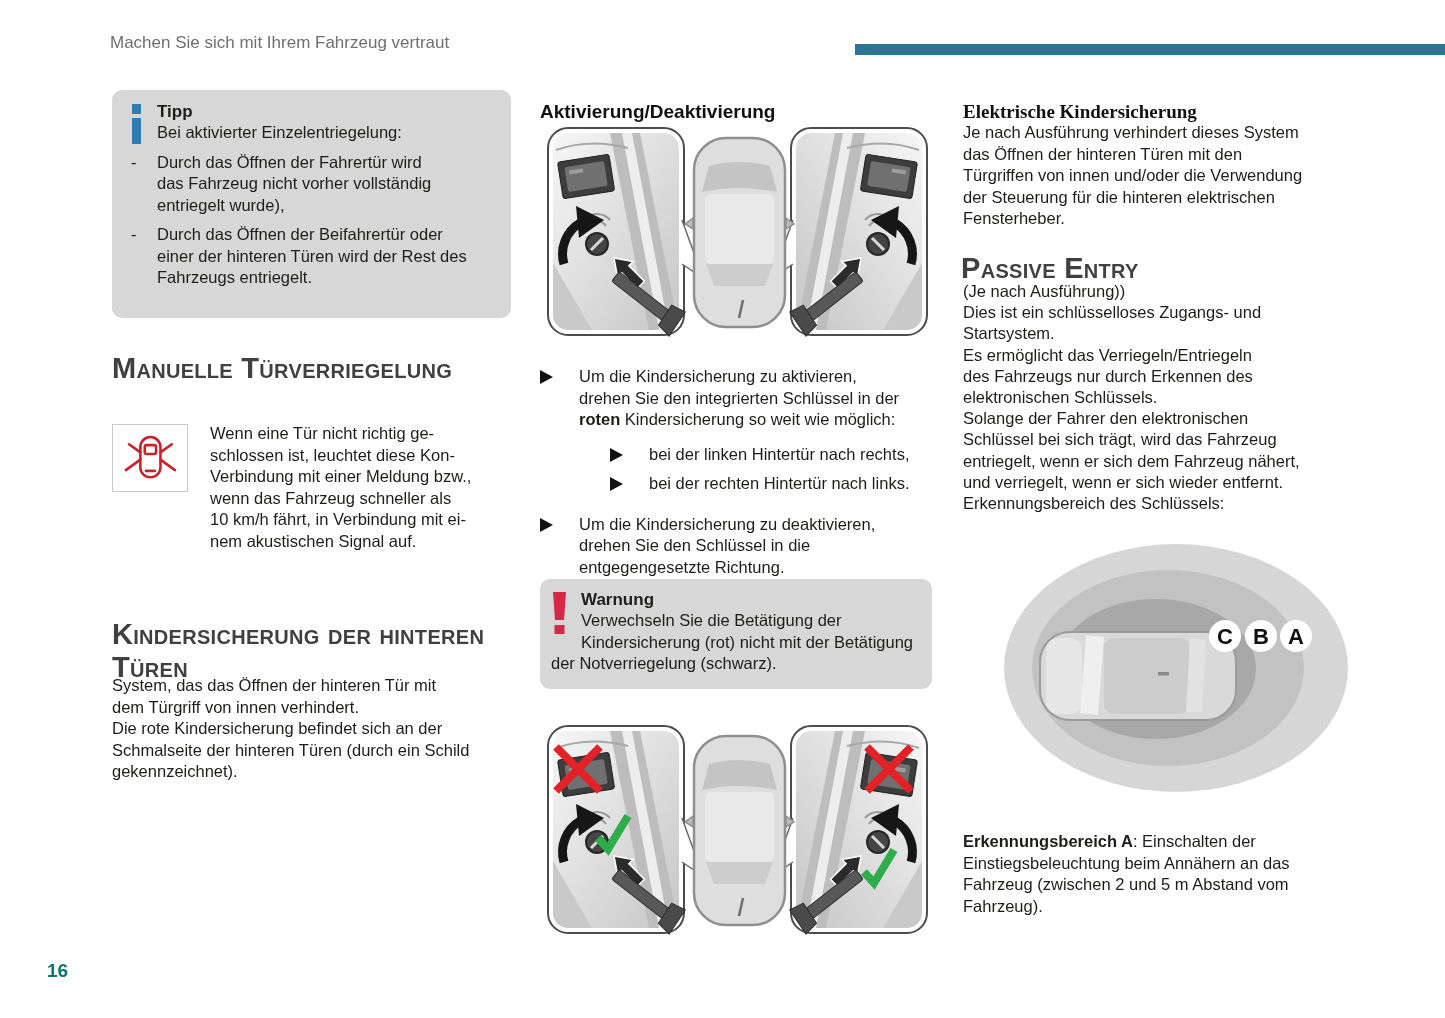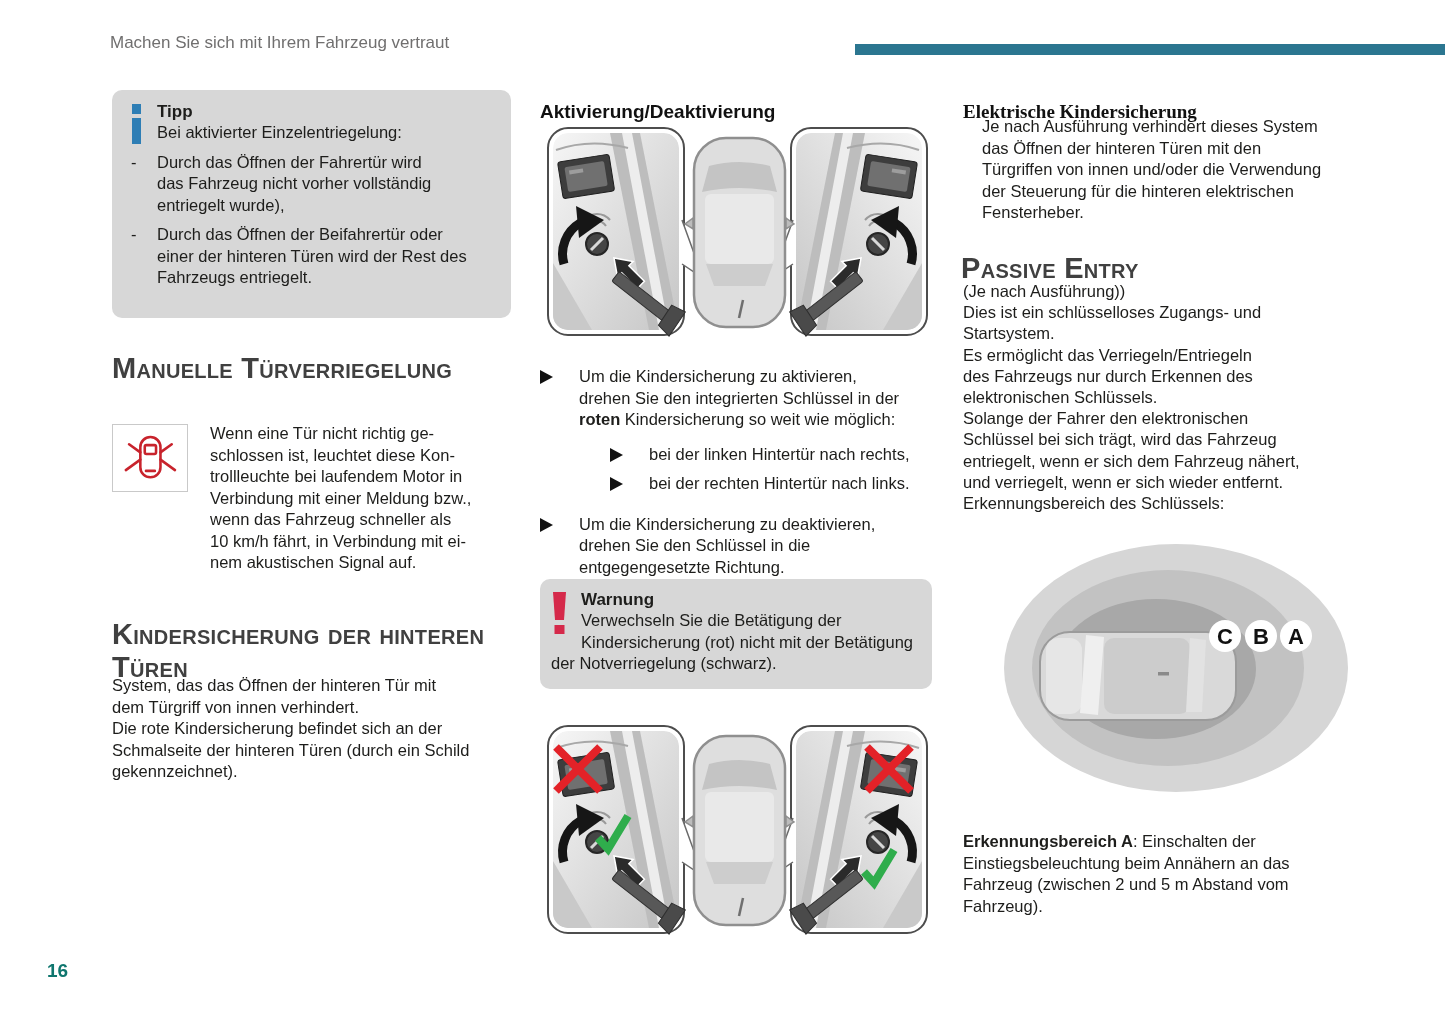--- a/index.html
+++ b/index.html
@@ -40,21 +40,21 @@
   .bullets { left:540px; top:366px; width:400px; }
   .brow { display:flex; }
   .tri { width:0; height:0; border-top:7px solid transparent; border-bottom:7px solid transparent;
          border-left:13px solid #111; margin-top:4px; flex:0 0 13px; }
   .btext { margin-left:13px; }
   .subrows { margin-left:31px; margin-top:13px; }
   .subrows .brow { margin-bottom:8px; }
   .b2 { margin-top:11px; }
 
   .h-electric { left:963px; top:82px; width:400px;font-family:Liberation Serif, serif; }
-  .electric-body { left:963px; top:116px; width:395px;margin-left:19px; }
+  .electric-body { left:963px; top:122px; width:395px; }
   .h-passive { left:961px; top:228px; width:400px; }
   .passive-body { left:963px; top:281px; width:398px; }
   .passive-body .ln { line-height:21.2px; }
   .zones-fig { left:1000px; top:540px; }
   .zonea-body { left:963px; top:831px; width:400px; }
 
   svg text { font-family:"Liberation Sans","DejaVu Sans",sans-serif; }
   .zlabel { font-size:22px; font-weight:bold; fill:#111; }
   .xmark { stroke:#e32228; stroke-width:8; }
   .check { stroke:#2fad4c; stroke-width:8; fill:none; }
@@ -151,21 +151,20 @@
         <line x1="24" y1="24" x2="10" y2="14"></line>
         <line x1="24" y1="33" x2="6" y2="46"></line>
         <line x1="49" y1="24" x2="63" y2="14"></line>
         <line x1="49" y1="33" x2="67" y2="46"></line>
       </g>
     </svg>
   </div>
   <div class="abs manual-body">
       <div class="ln">Wenn eine Tür nicht richtig ge-</div>
       <div class="ln">schlossen ist, leuchtet diese Kon-</div>
-      <div class="ln">trollleuchte bei laufendem Motor in</div>
       <div class="ln">Verbindung mit einer Meldung bzw.,</div>
       <div class="ln">wenn das Fahrzeug schneller als</div>
       <div class="ln">10 km/h fährt, in Verbindung mit ei-</div>
       <div class="ln">nem akustischen Signal auf.</div>
     </div>
 
   <h2 class="abs hs h-child">Kindersicherung der hinteren Türen</h2>
   <div class="abs child-body">
       <div class="ln">System, das das Öffnen der hinteren Tür mit</div>
       <div class="ln">dem Türgriff von innen verhindert.</div>

